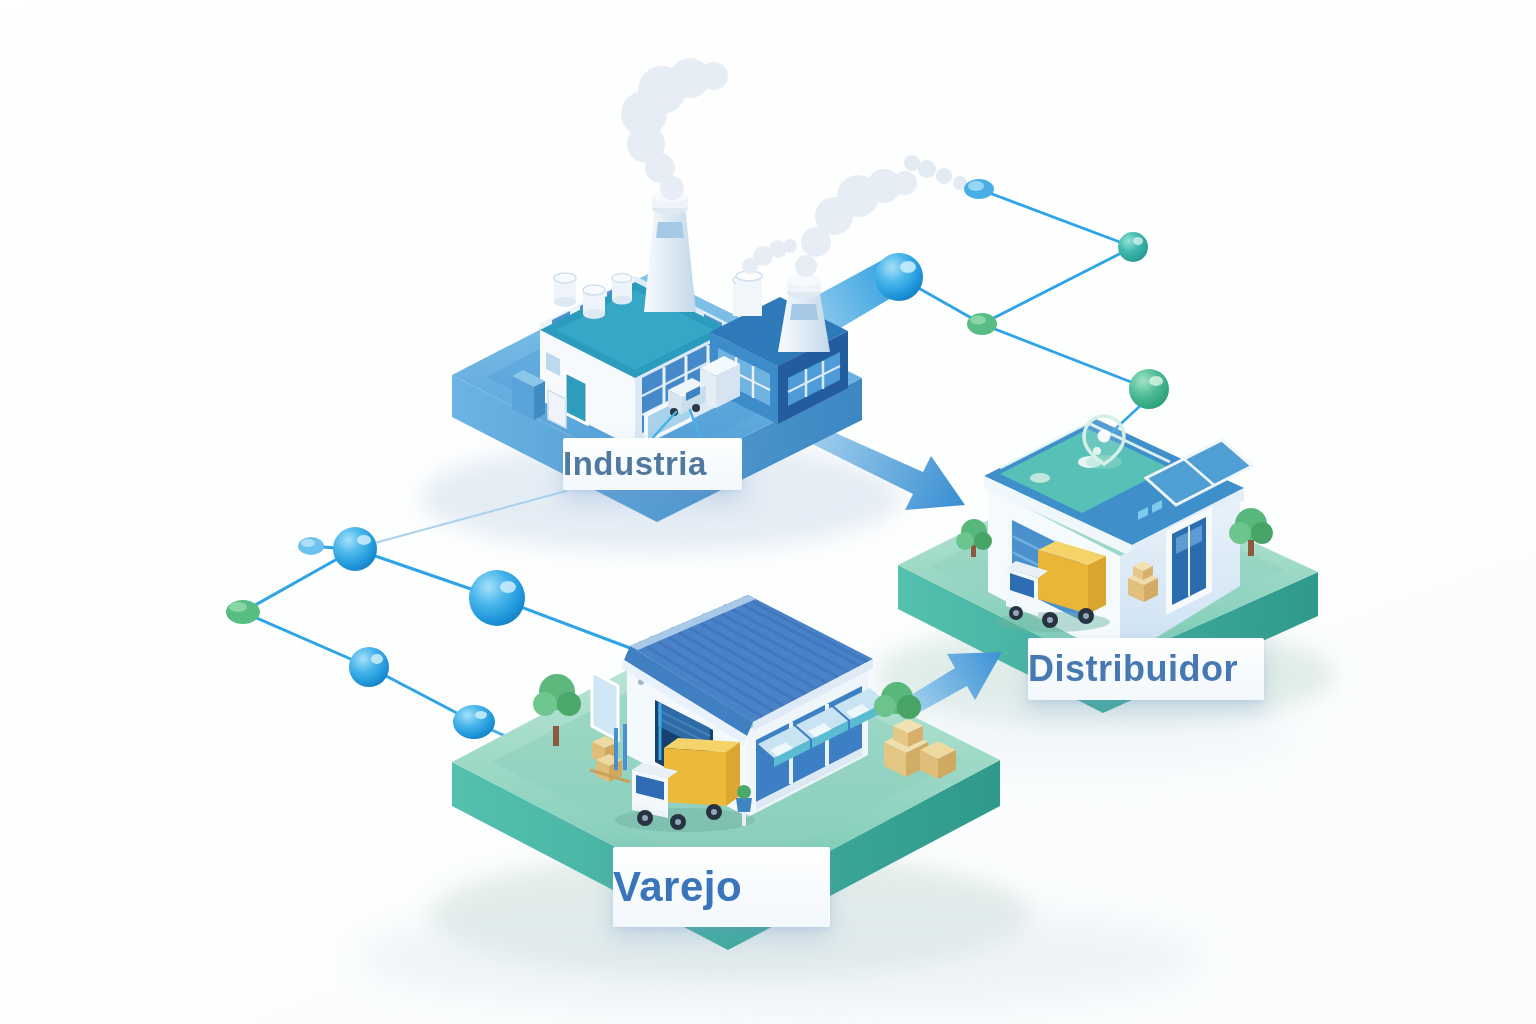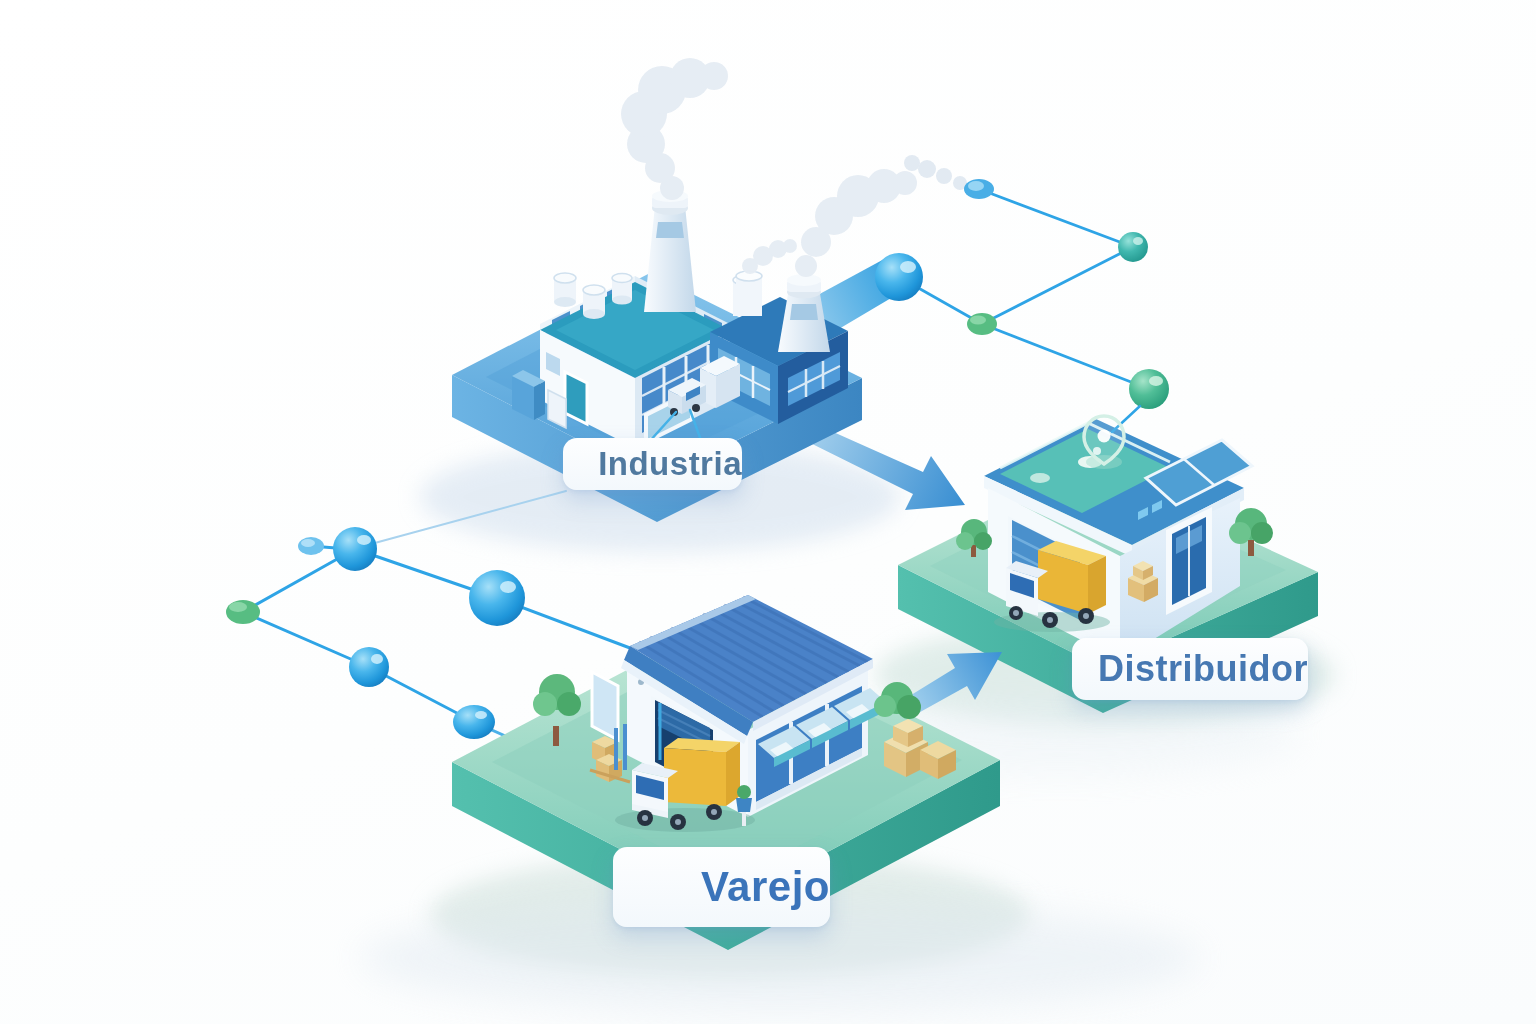--- a/index.html
+++ b/index.html
@@ -1,26 +1,26 @@
 <!DOCTYPE html>
 <html><head>
 <meta charset="utf-8">
 <style>
   html,body{margin:0;padding:0;background:#ffffff;}
   #stage{position:relative;width:1536px;height:1024px;overflow:hidden;
          background:linear-gradient(160deg,#ffffff 0%,#fdfefe 55%,#fafcfd 100%);
          font-family:"Liberation Sans",sans-serif;}
   #scene{position:absolute;left:0;top:0;}
-  .label{position:absolute;display:flex;align-items:center;justify-content:flex-end;
+  .label{position:absolute;display:flex;align-items:center;justify-content:flex-start;
          background:linear-gradient(180deg,#fdfeff 0%,#f3f8fc 100%);
-         border-radius:14px;
+         border-radius:2px;
          box-shadow:0 10px 22px rgba(110,150,200,.28),0 2px 4px rgba(120,160,210,.16);
          letter-spacing:.5px;}
   #label-industria{left:563px;top:438px;width:179px;height:52px;font-size:33px;font-weight:600;color:#50799f;}
-  #label-distribuidor{left:1072px;top:638px;width:236px;height:62px;font-size:36px;font-weight:600;color:#4678b2;}
+  #label-distribuidor{left:1028px;top:638px;width:236px;height:62px;font-size:36px;font-weight:600;color:#4678b2;}
   #label-varejo{left:613px;top:847px;width:217px;height:80px;font-size:42px;font-weight:700;color:#3a74ba;}
 </style>
 </head>
 <body>
 
 <div id="stage">
 <svg id="scene" width="1536" height="1024" viewBox="0 0 1536 1024" xmlns="http://www.w3.org/2000/svg">
   <defs>
     <linearGradient id="pbt" x1="0" y1="0" x2="0" y2="1">
           <stop offset="0" stop-color="#86c5ec"></stop>

